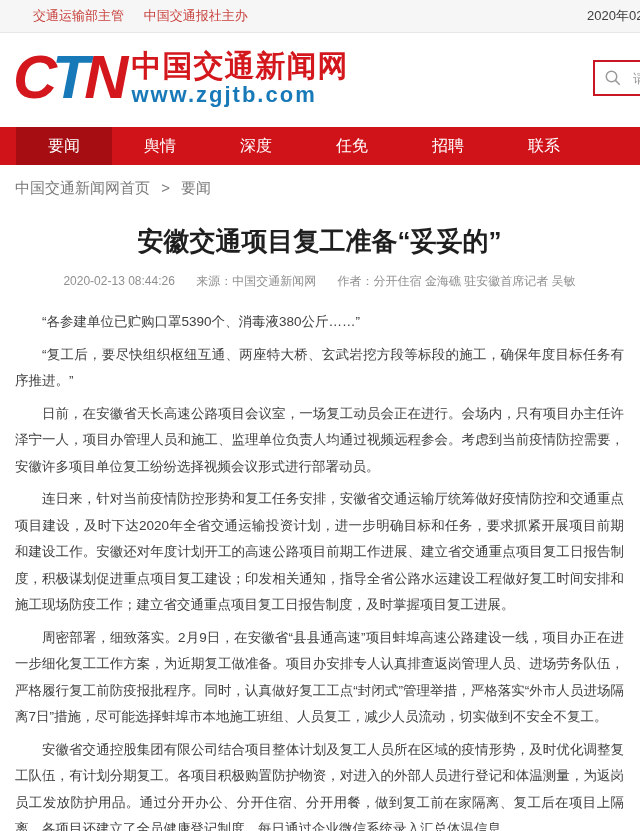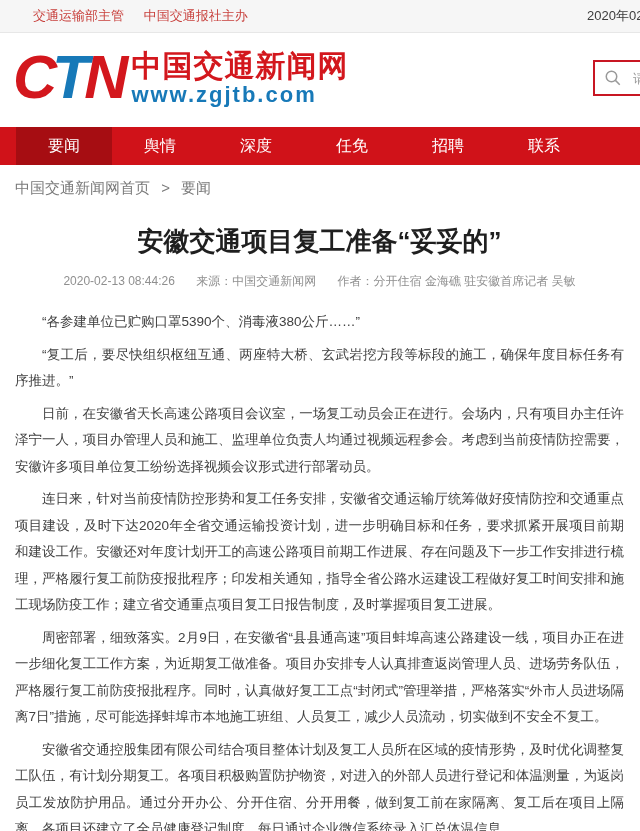--- a/index.html
+++ b/index.html
@@ -90,17 +90,17 @@
   <h1 class="article-title">安徽交通项目复工准备“妥妥的”</h1>
   <div class="article-meta">
     <span>2020-02-13 08:44:26</span>
     <span>来源：中国交通新闻网</span>
     <span>作者：分开住宿 金海礁 驻安徽首席记者 吴敏</span>
   </div>
   <div class="article-body">
     <p>“各参建单位已贮购口罩5390个、消毒液380公斤……”</p>
     <p>“复工后，要尽快组织枢纽互通、两座特大桥、玄武岩挖方段等标段的施工，确保年度目标任务有序推进。”</p>
     <p>日前，在安徽省天长高速公路项目会议室，一场复工动员会正在进行。会场内，只有项目办主任许泽宁一人，项目办管理人员和施工、监理单位负责人均通过视频远程参会。考虑到当前疫情防控需要，安徽许多项目单位复工纷纷选择视频会议形式进行部署动员。</p>
-    <p>连日来，针对当前疫情防控形势和复工任务安排，安徽省交通运输厅统筹做好疫情防控和交通重点项目建设，及时下达2020年全省交通运输投资计划，进一步明确目标和任务，要求抓紧开展项目前期和建设工作。安徽还对年度计划开工的高速公路项目前期工作进展、存在问题及下一步工作安排进行梳理，严格履行复工前防疫报批程序；印发相关通知，指导全省公路水运建设工程做好复工时间安排和施工现场防疫工作；建立省交通重点项目复工日报告制度，及时掌握项目复工进展。</p>
+    <p>连日来，针对当前疫情防控形势和复工任务安排，安徽省交通运输厅统筹做好疫情防控和交通重点项目建设，及时下达2020年全省交通运输投资计划，进一步明确目标和任务，要求抓紧开展项目前期和建设工作。安徽还对年度计划开工的高速公路项目前期工作进展、建立省交通重点项目复工日报告制度，积极谋划促进重点项目复工建设；印发相关通知，指导全省公路水运建设工程做好复工时间安排和施工现场防疫工作；建立省交通重点项目复工日报告制度，及时掌握项目复工进展。</p>
     <p>周密部署，细致落实。2月9日，在安徽省“县县通高速”项目蚌埠高速公路建设一线，项目办正在进一步细化复工工作方案，为近期复工做准备。项目办安排专人认真排查返岗管理人员、进场劳务队伍，严格履行复工前防疫报批程序。同时，认真做好复工工点“封闭式”管理举措，严格落实“外市人员进场隔离7日”措施，尽可能选择蚌埠市本地施工班组、人员复工，减少人员流动，切实做到不安全不复工。</p>
     <p>安徽省交通控股集团有限公司结合项目整体计划及复工人员所在区域的疫情形势，及时优化调整复工队伍，有计划分期复工。各项目积极购置防护物资，对进入的外部人员进行登记和体温测量，为返岗员工发放防护用品。通过分开办公、分开住宿、分开用餐，做到复工前在家隔离、复工后在项目上隔离。各项目还建立了全员健康登记制度，每日通过企业微信系统录入汇总体温信息。</p>
   </div>
 </div>
 
 </body></html>

